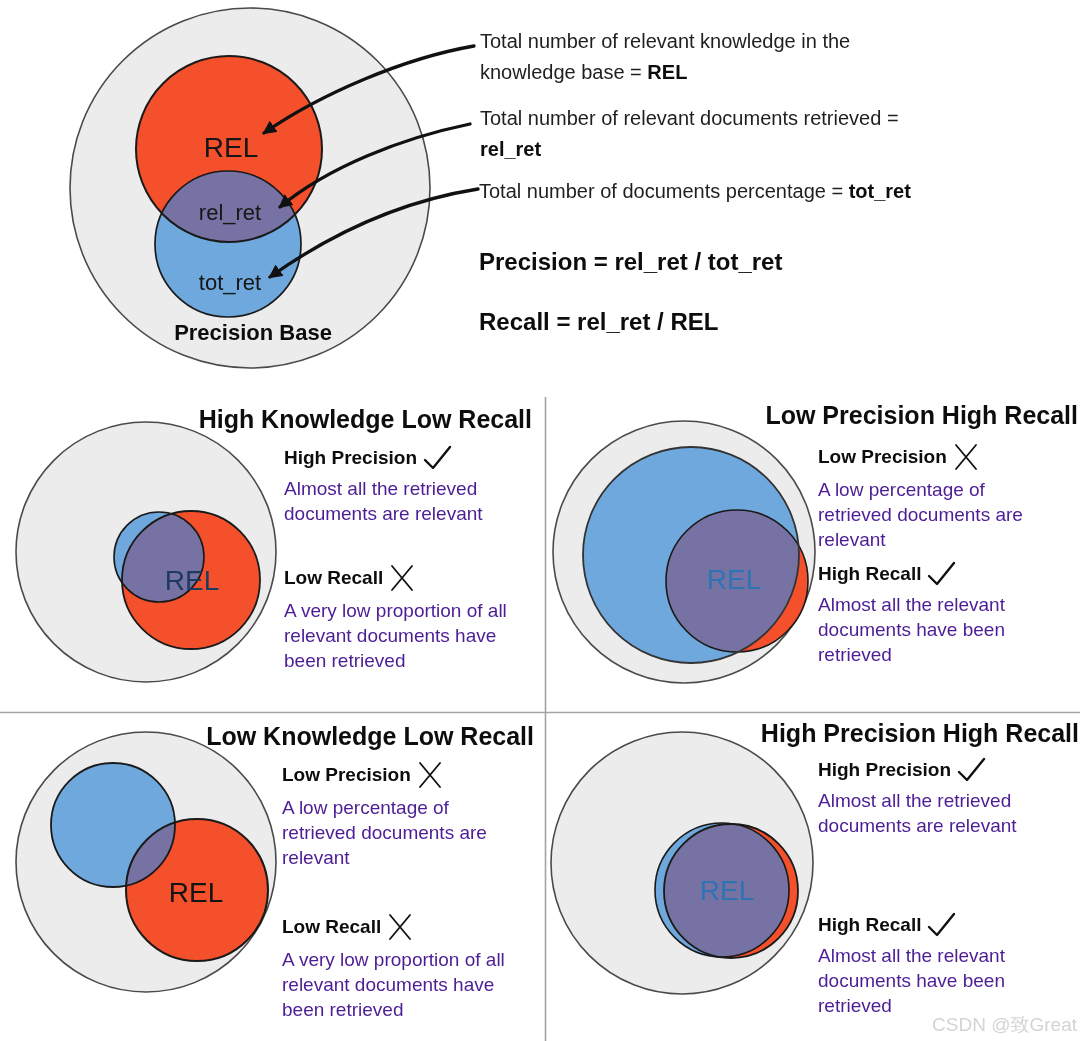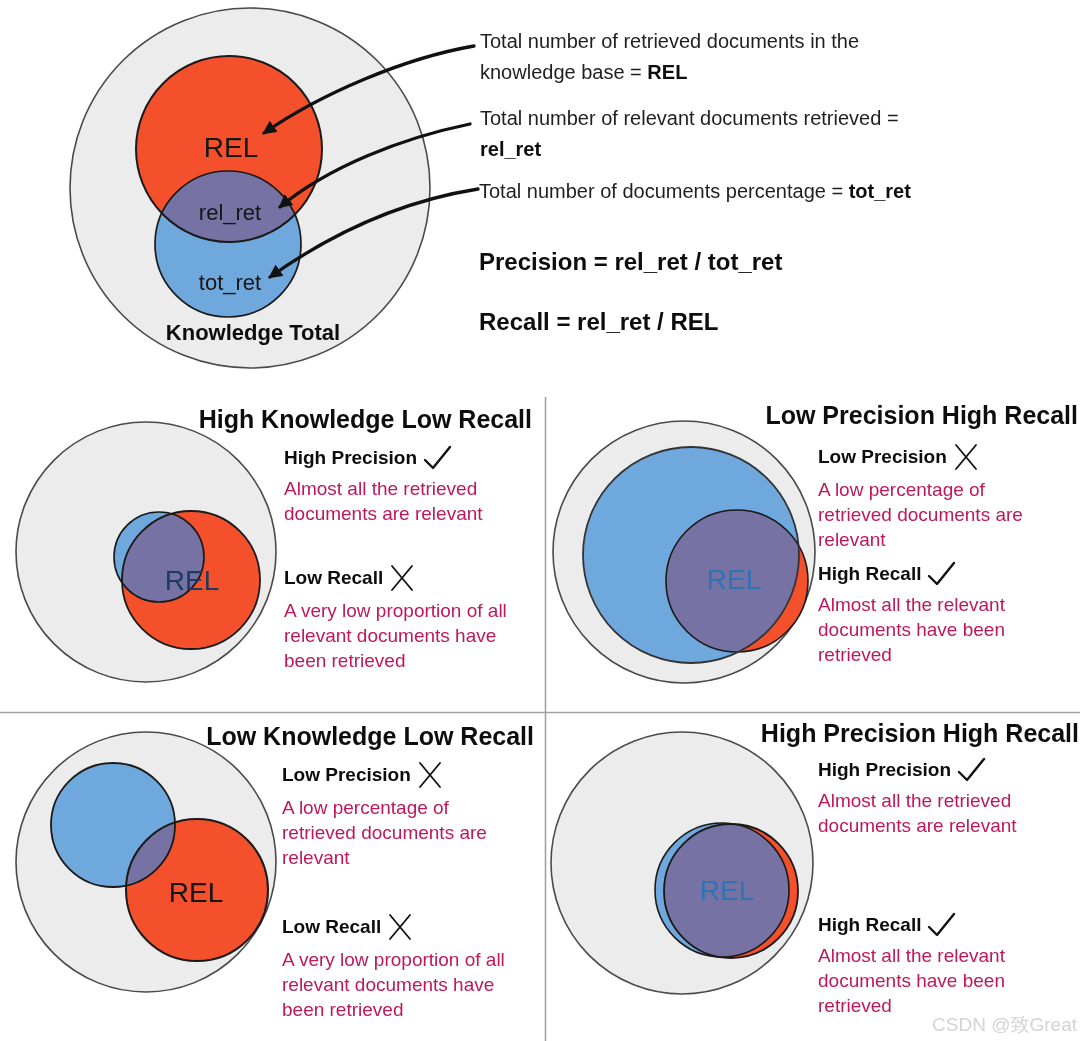--- a/index.html
+++ b/index.html
@@ -26,21 +26,21 @@
 
   
   .rel-q { font-size:28px; }
   .rel-navy { color:#1e3a5f; }
   .rel-blue { color:#2e74b5; }
   .rel-black { color:#141414; }
 
   
   .q-block { width:250px; }
   .q-heading { display:flex; align-items:center; gap:5px; font-size:19px; font-weight:bold; color:#0d0d0d; line-height:24px; }
-  .q-body { margin-top:4px; width:240px; font-size:19px; line-height:25px; color:#be185d; }
+  .q-body { margin-top:4px; width:240px; font-size:19px; line-height:25px; color:#4c1d95; }
 
   .mark-icon { display:inline-flex; align-items:center; }
   .mark-icon svg { display:none; }
   .mark-icon.check svg.check-svg { display:block; }
   .mark-icon.cross svg.cross-svg { display:block; }
 
   .watermark { font-size:19px; color:#d4d4d4; white-space:nowrap; }
 </style>
 </head>
 <body>
@@ -120,23 +120,23 @@
       <circle cx="731" cy="891" r="67" stroke="none" fill="#F4502B"></circle>
       <circle cx="731" cy="891" r="67" clip-path="url(#clip-q4-blue)" fill="#7672A3"></circle>
       <circle cx="722" cy="890" r="67" fill="none" stroke="#1a1a1a" stroke-width="1.6"></circle>
       <circle cx="731" cy="891" r="67" fill="none" stroke="#1a1a1a" stroke-width="1.8"></circle>
     </g>
   </svg>
 
   <div class="abs center-label rel-main" style="left:231px; top:148px;">REL</div>
   <div class="abs center-label set-label" style="left:230px; top:213px;">rel_ret</div>
   <div class="abs center-label set-label" style="left:230px; top:283px;">tot_ret</div>
-  <div class="abs center-label kb-label" style="left:253px; top:333px;">Knowledge Total</div>
-
-  <div class="abs ann" style="left:480px; top:26px;"><span>Total number of retrieved documents in the knowledge base = </span><b>REL</b></div>
+  <div class="abs center-label kb-label" style="left:253px; top:333px;">Precision Base</div>
+
+  <div class="abs ann" style="left:480px; top:26px;"><span>Total number of relevant knowledge in the knowledge base = </span><b>REL</b></div>
   <div class="abs ann" style="left:480px; top:103px;"><span>Total number of relevant documents retrieved = </span><b>rel_ret</b></div>
   <div class="abs ann ann-single" style="left:479px; top:176px;"><span>Total number of documents percentage = </span><b>tot_ret</b></div>
 
   <div class="abs formula" style="left:479px; top:248px;text-align:right;">Precision = rel_ret / tot_ret</div>
   <div class="abs formula" style="left:479px; top:308px;text-align:right;">Recall = rel_ret / REL</div>
 
   <div class="abs q-title" style="right:548px; top:405px;">High Knowledge Low Recall</div>
   <div class="abs center-label rel-q rel-navy" style="left:192px; top:581px;">REL</div>
   <div class="abs q-block" style="left:284px; top:444px;">
     <div class="q-heading">

